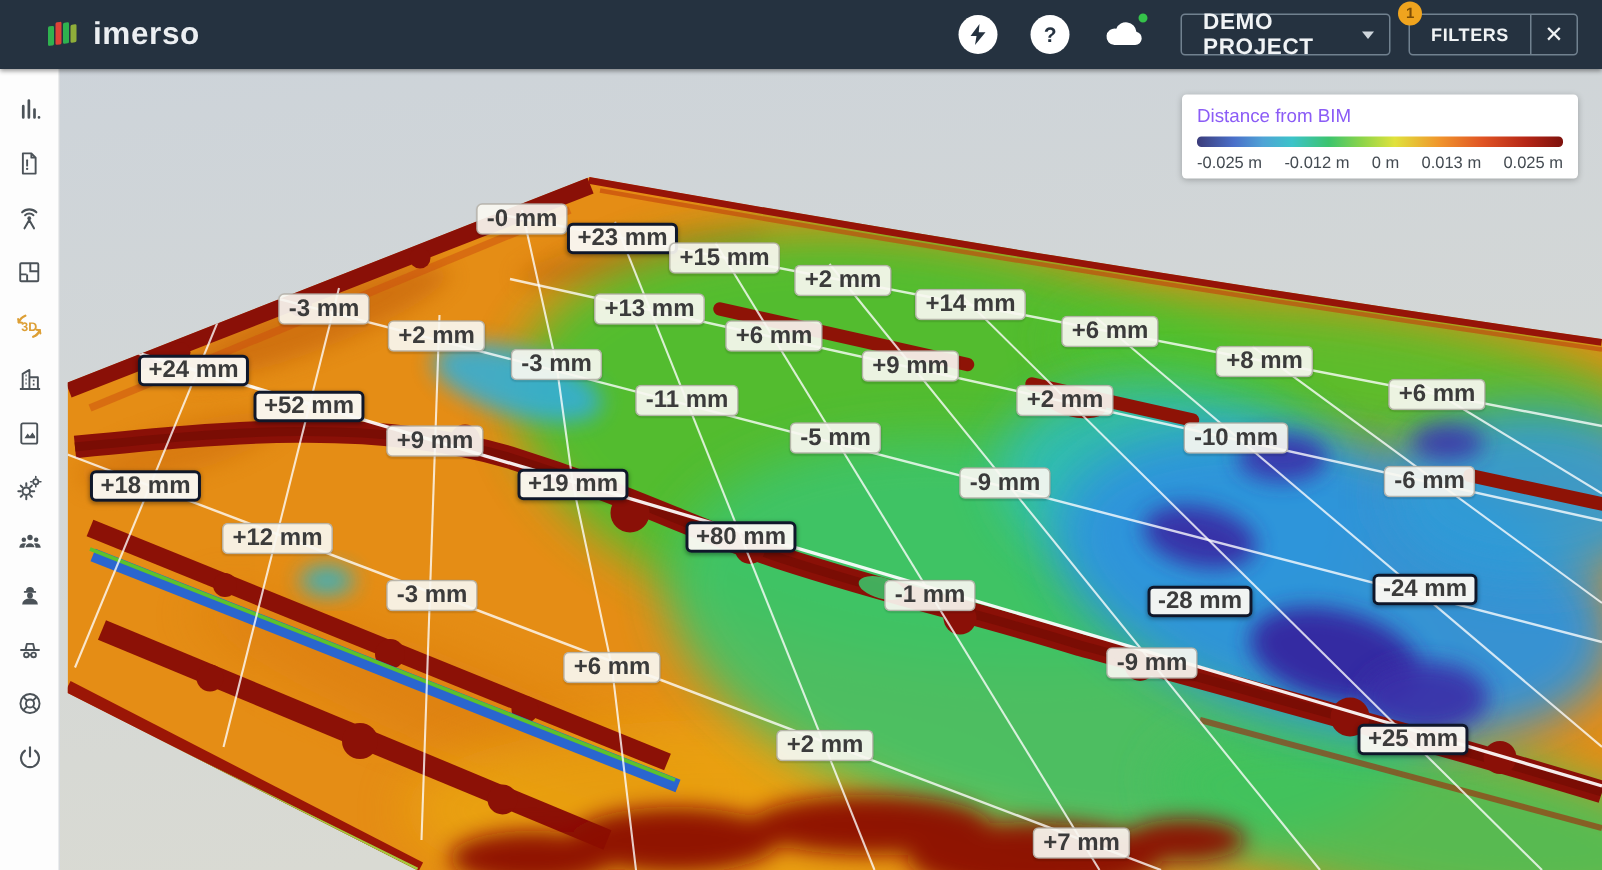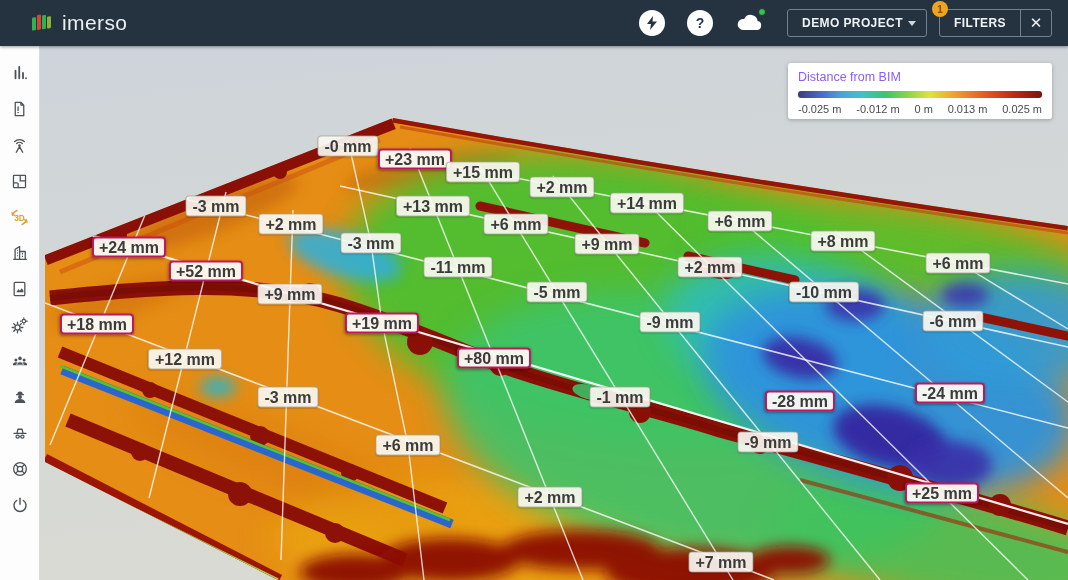--- a/index.html
+++ b/index.html
@@ -10,49 +10,49 @@
   
   #scene { position:absolute; left:0; top:0; z-index:1; }
 
   
   #labels-layer { position:absolute; inset:0; z-index:4; }
   .mlabel { position:absolute; transform:translate(-50%,-50%);
             background:rgba(249,247,241,0.92); color:#3b3b3b;
             border:1px solid rgba(125,120,110,0.5); border-radius:4px;
             padding:2px 6px; font-size:16px; font-weight:600; line-height:15px;
             white-space:nowrap; cursor:pointer; box-shadow:0 1px 1px rgba(0,0,0,0.12); }
-  .mlabel.selected { border:2px solid #be185d; padding:1px 5px;
+  .mlabel.selected { border:2px solid #0f172a; padding:1px 5px;
                      background:rgba(250,248,243,0.96);
                      box-shadow:0 1px 3px rgba(0,0,0,0.35); }
 
   
   #legend { position:absolute; left:788px; top:63px; width:264px; height:56px;
             background:#ffffff; border-radius:3px; z-index:6;
             box-shadow:0 1px 4px rgba(0,0,0,0.25); padding:7px 10px 6px 10px; }
   #legend .ltitle { font-size:12.5px; color:#8b5cf6; margin-bottom:7px; }
   #legend .lbar { height:7px; border-radius:3px; margin-bottom:5px; }
   #legend .lticks { display:flex; justify-content:space-between; font-size:11px; color:#444b52; }
 
   
   #topbar { position:absolute; left:0; top:0; width:1068px; height:46px;
             background:#253240; z-index:10; display:flex; align-items:center;
             box-shadow:0 1px 3px rgba(0,0,0,0.4); }
   #logo { display:flex; align-items:center; gap:8px; margin-left:30px; }
-  #logo .wordmark { color:#eceff2; font-size:21px; font-weight:400; letter-spacing:0.4px; }
+  #logo .wordmark { color:#eceff2; font-size:21px; font-weight:700; letter-spacing:0.4px; }
   #topbar-right { margin-left:auto; display:flex; align-items:center; margin-right:16px; }
   .circle-icon { width:26px; height:26px; border-radius:50%; background:#ffffff;
                  color:#253240; display:flex; align-items:center; justify-content:center;
                  margin-right:22px; cursor:pointer; font-weight:bold; font-size:14px;
                  position:relative; }
   .cloud-wrap { width:30px; height:26px; position:relative; margin-right:22px; cursor:pointer; }
   .cloud-dot { position:absolute; right:-1px; top:-2px; width:8px; height:8px;
                border-radius:50%; background:#35c24a; border:1px solid #253240; }
   #project-btn { display:flex; align-items:center; justify-content:space-between;
                  width:140px; height:28px; border:1px solid #71818f; border-radius:3px;
-                 color:#f0f3f5; font-size:12px; font-weight:bold; letter-spacing:0.4px;
+                 color:#f0f3f5; font-size:15px; font-weight:bold; letter-spacing:0.4px;
                  padding:0 10px 0 14px; cursor:pointer; margin-right:12px; }
   .chev { width:0; height:0; border-left:4.5px solid transparent;
           border-right:4.5px solid transparent; border-top:5px solid #cfd6dc; }
   #filters-group { display:flex; align-items:stretch; height:28px;
                    border:1px solid #71818f; border-radius:3px; position:relative; }
   #filters-btn { display:flex; align-items:center; padding:0 14px; color:#f0f3f5;
                  font-size:12px; font-weight:bold; letter-spacing:0.4px; cursor:pointer; }
   #filters-divider { width:1px; background:#71818f; }
   #close-btn { display:flex; align-items:center; justify-content:center; width:30px;
                color:#f0f3f5; font-size:15px; cursor:pointer; }

